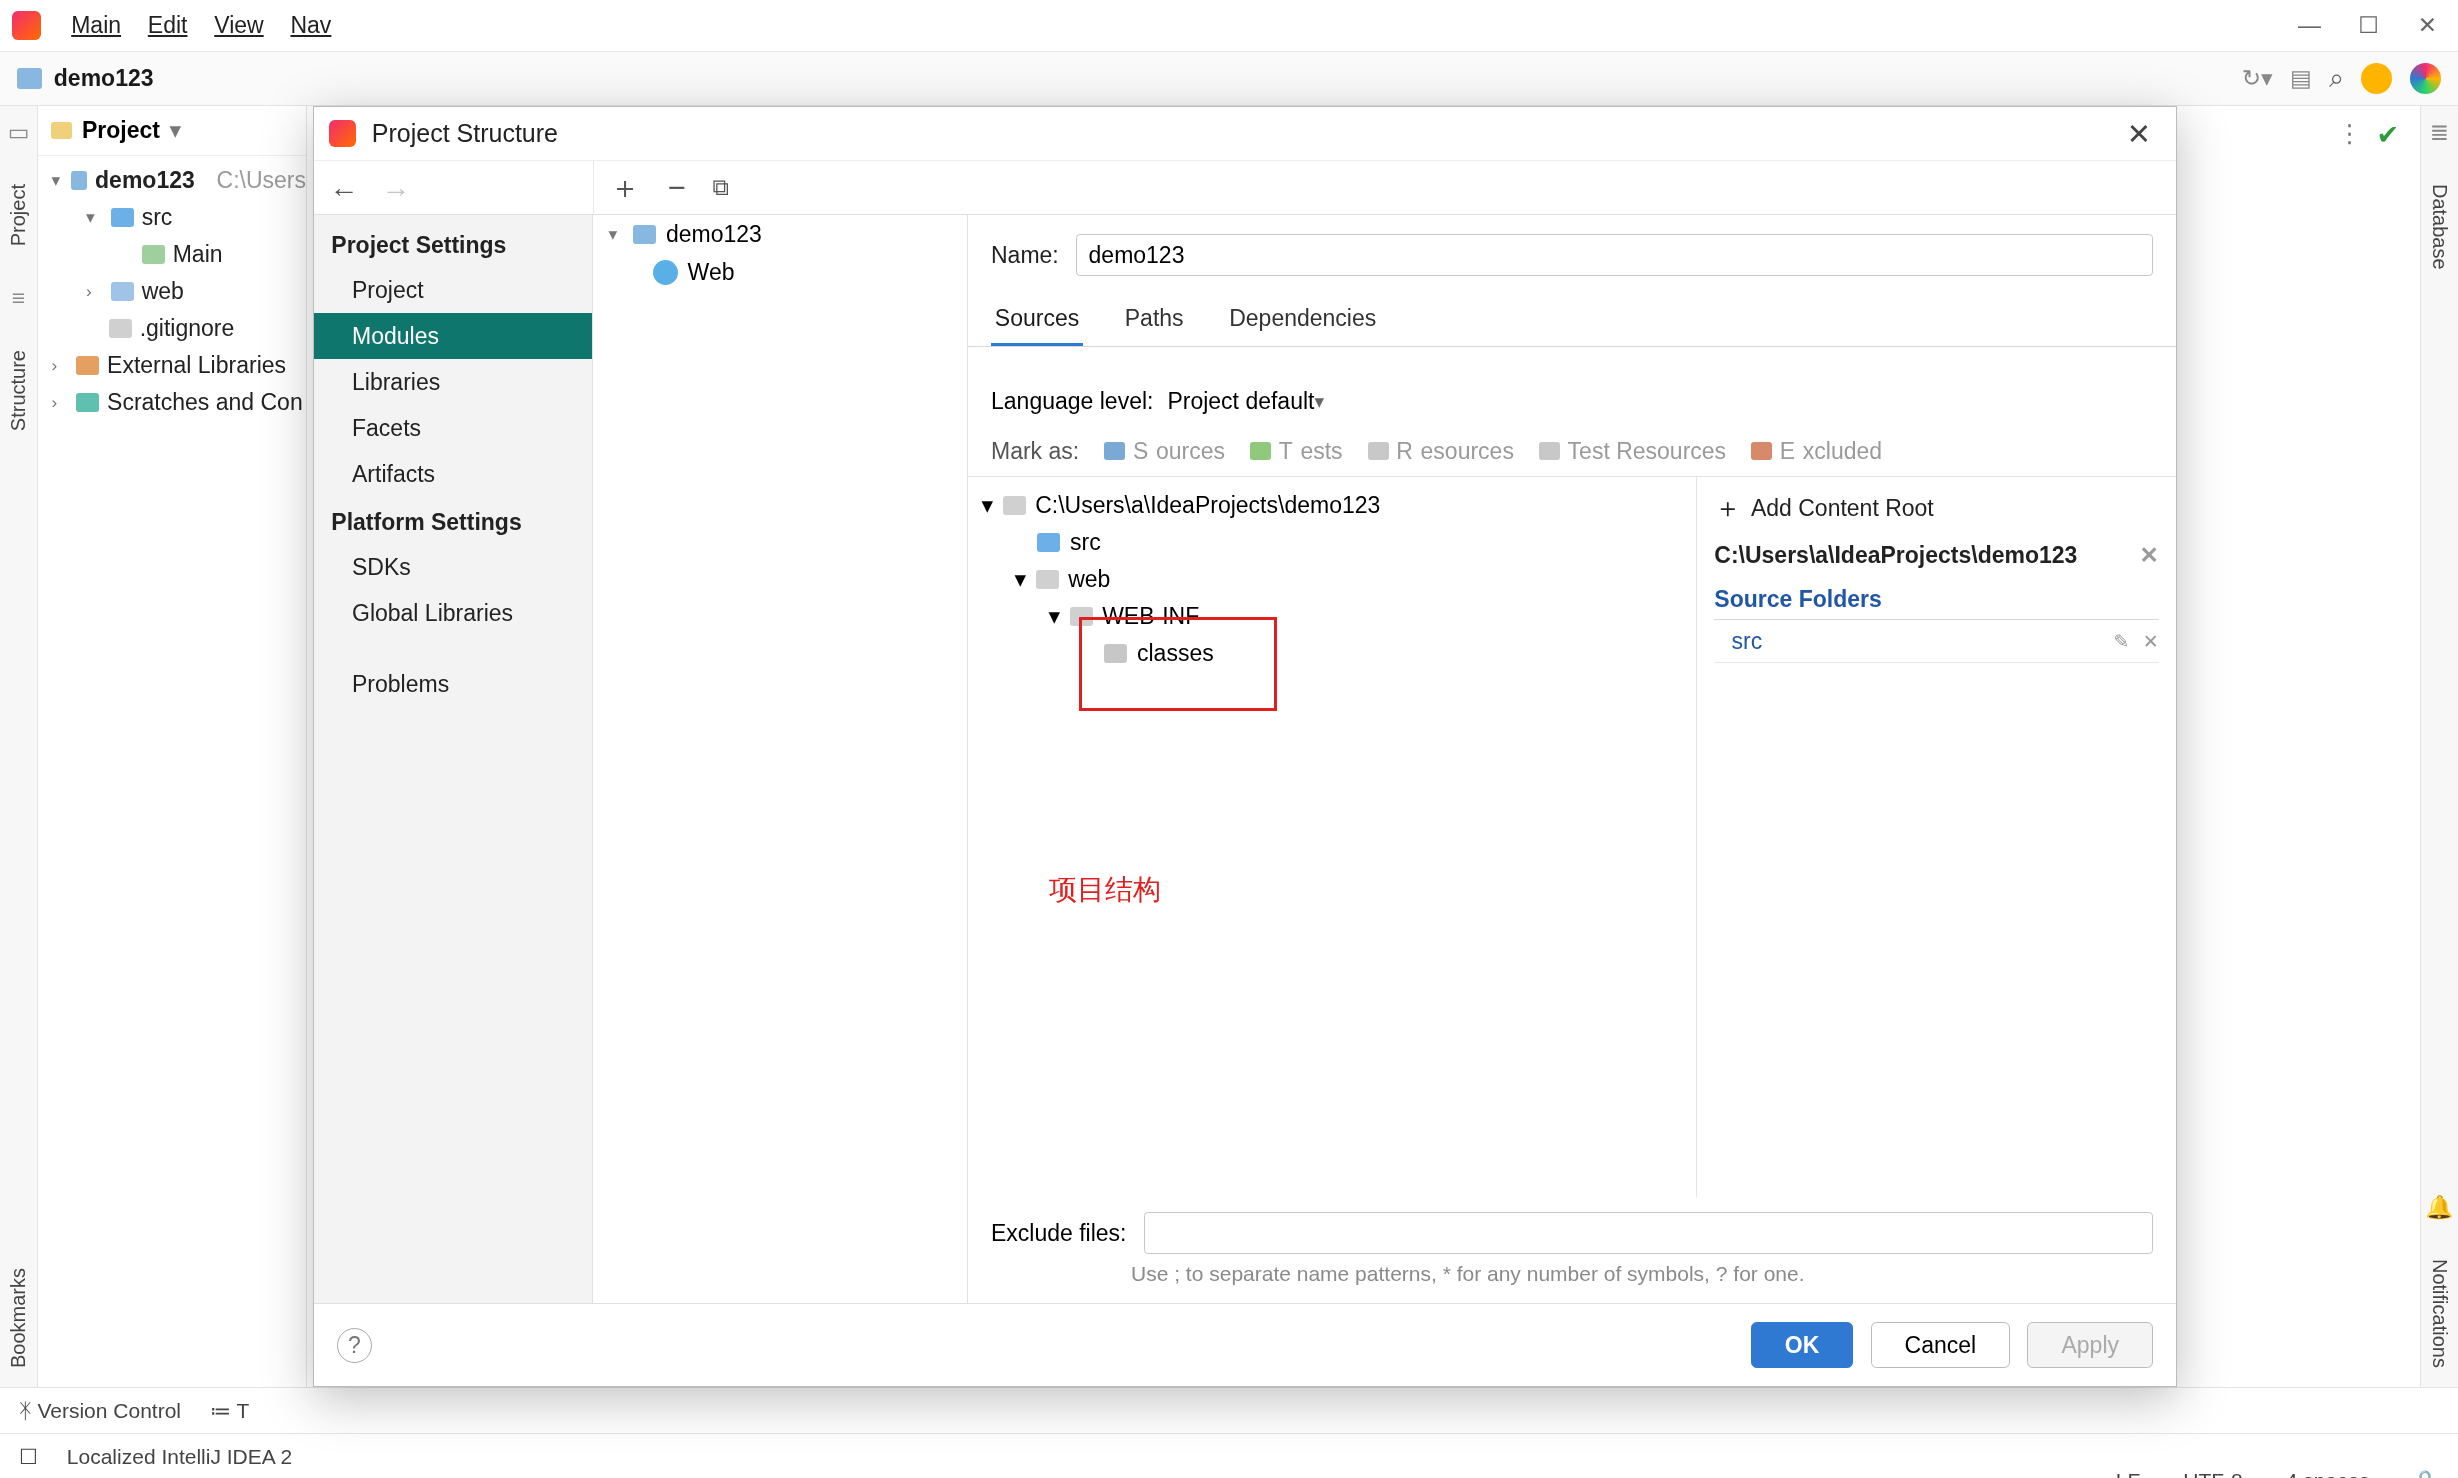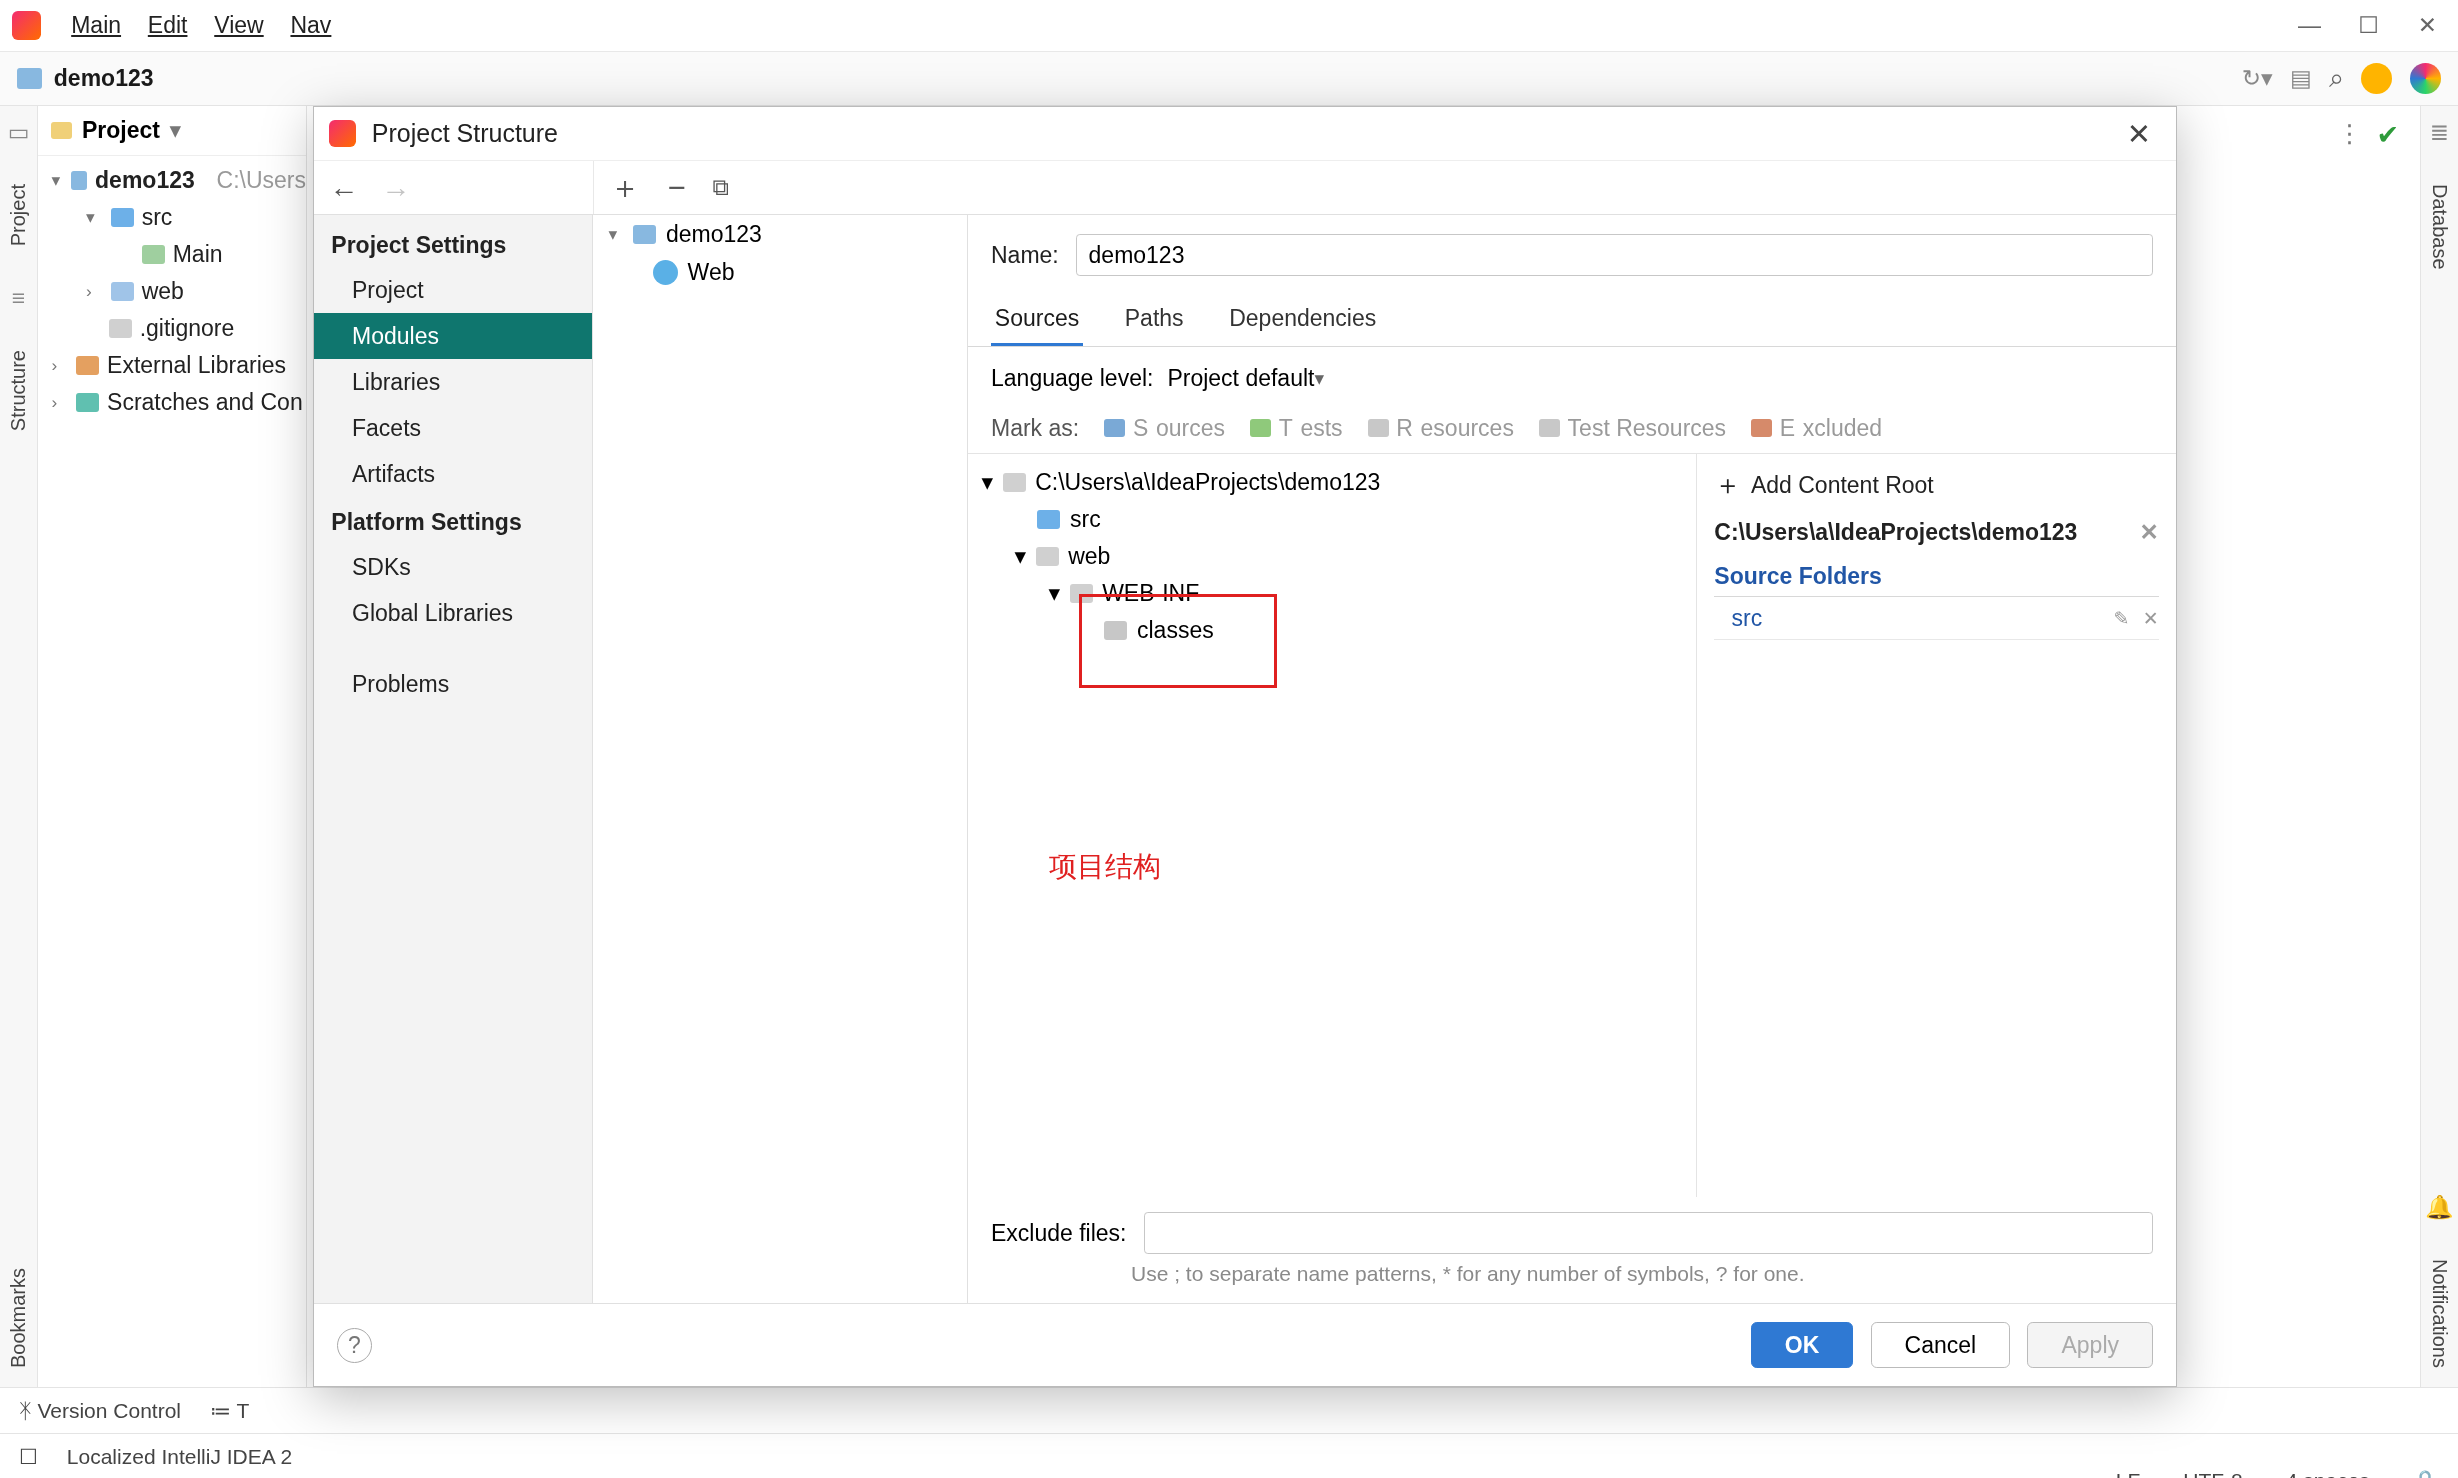--- a/index.html
+++ b/index.html
@@ -60,21 +60,21 @@
 .dlg-mods .chev { width: 15.4px; color: #777; font-size: 17.3px; }
 .ic-web2 { width: 25px; height: 25px; background: #5ab0e6; border-radius: 50%; display: inline-block; }
 .dlg-content { flex: 1; display: flex; flex-direction: column; padding: 0; }
 .fld { display: flex; align-items: center; padding: 19px 23px 9.6px; gap: 17.3px; }
 .fld label { color: #222; }
 .fld input, .fld .select, .exclude-input { flex: 1; height: 42px; border: 1px solid #c7c7c7; border-radius: 3.8px; padding: 0 11.5px; font-size: 23px; background: #fff; }
 .tabs { display: flex; border-bottom: 1px solid #d8d8d8; padding: 0 23px; gap: 38px; margin-top: 7.7px; }
 .tab { padding: 11.5px 3.8px; color: #333; cursor: pointer; }
 .tab.active { color: #1b1b1b; border-bottom: 3.8px solid #2f79d3; font-weight: 500; }
 .langrow { display: flex; align-items: flex-end; padding: 17.3px 23px 13.4px; gap: 14px; }
-.select { display: flex; align-items: center; justify-content: space-between; }
+.select { display: flex; align-items: center; justify-content: space-between; margin-top: 23px; }
 .select .caret { color: #666; font-size: 19px; }
 .markrow { display: flex; align-items: center; gap: 25px; padding: 9.6px 23px 11.5px; border-bottom: 1px solid #e4e4e4; color: #555; }
 .markrow .mk { display: flex; align-items: center; gap: 7.7px; color: #9a9a9a; }
 .markrow .mk .sw { width: 21px; height: 17.3px; background: #c8c8c8; border-radius: 2.9px; display: inline-block; }
 .content-split { flex: 1; display: flex; overflow: hidden; }
 .srctree { flex: 1; padding: 9.6px 13.4px; position: relative; }
 .srctree .row { display: flex; align-items: center; height: 37px; gap: 9.6px; }
 .srctree .fld-ic { width: 23px; height: 19px; background: #c7c7c7; border-radius: 2.9px; display: inline-block; }
 .srctree .fld-open { background: #d0d0d0; }
 .srctree .fld-blue { background: #6db0e8; }

